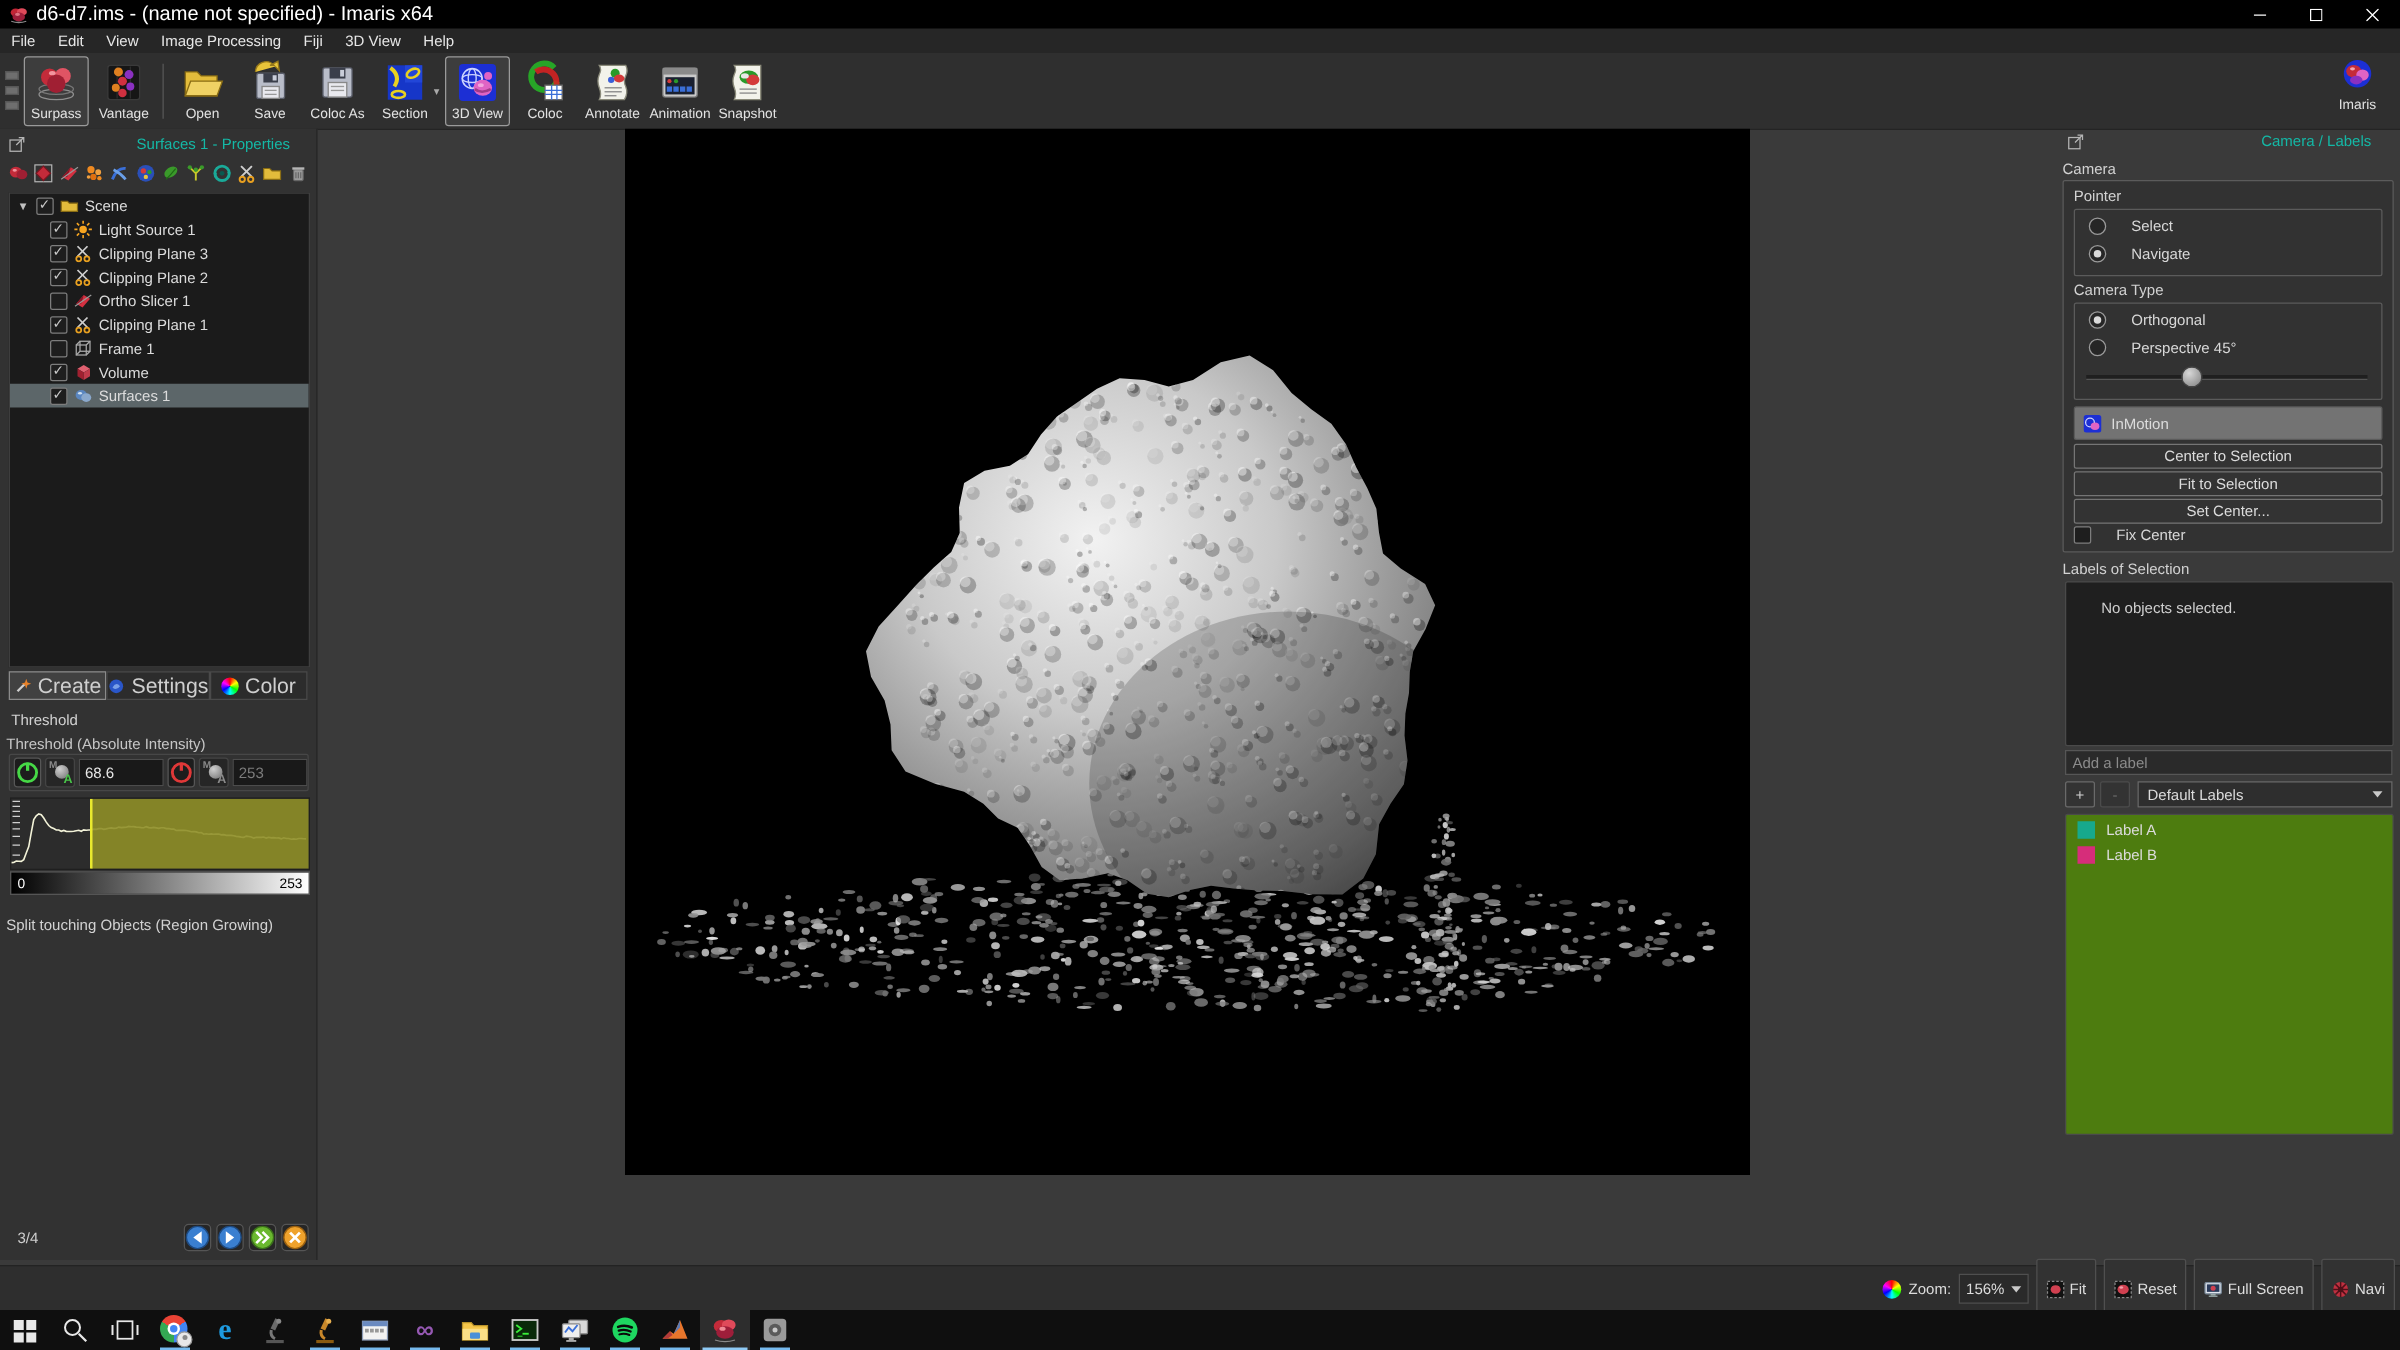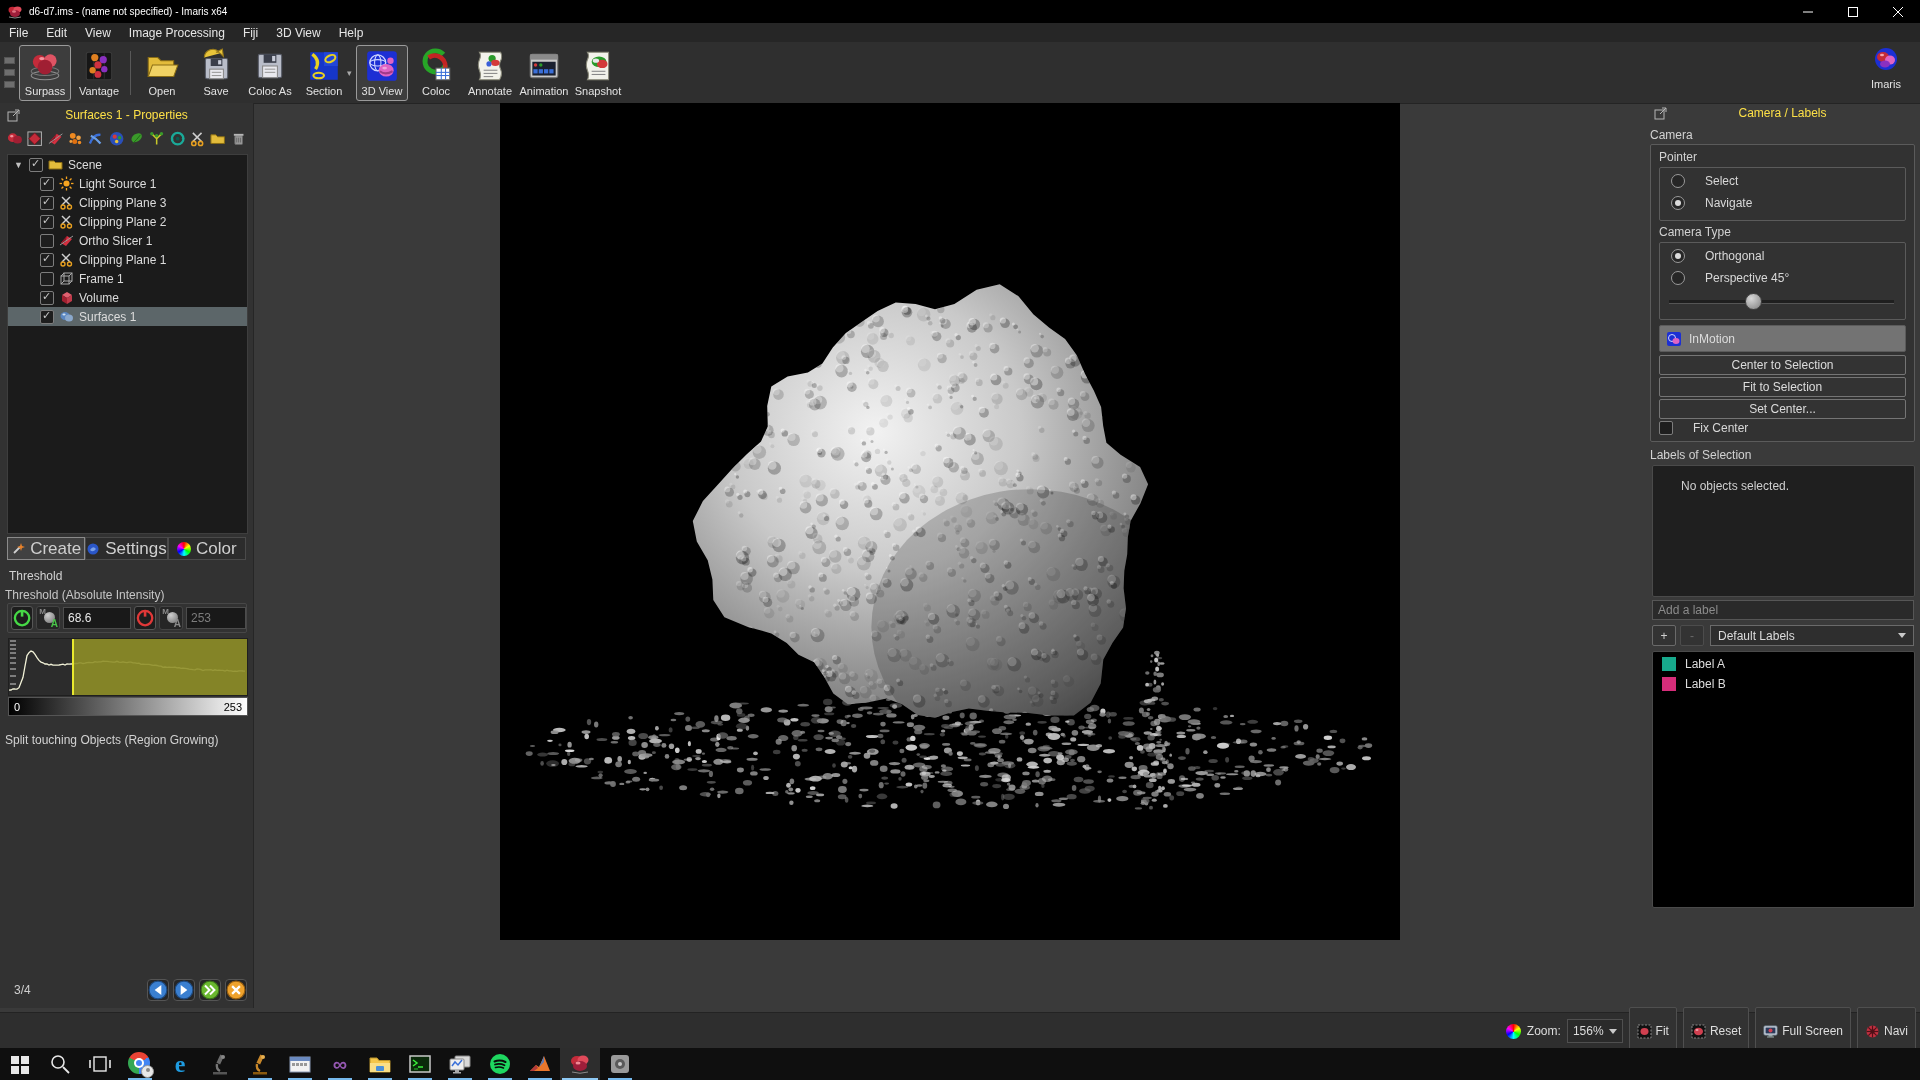--- a/index.html
+++ b/index.html
@@ -2,21 +2,21 @@
 <html><head>
 <meta charset="utf-8">
 <style>
   html,body{margin:0;padding:0;background:#222}
   #app{position:relative;width:1920px;height:1080px;background:#3a3a3a;overflow:hidden;
        font-family:"Liberation Sans",sans-serif;color:#dcdcdc;font-size:12px}
   .abs{position:absolute}
   
   #titlebar{left:0;top:0;width:1920px;height:23px;background:#000;display:flex;align-items:center;color:#fff}
   #titlebar .ticon{width:16px;height:16px;margin:0 6px 0 7px}
-  #titlebar .ttext{font-size:10px;white-space:nowrap}
+  #titlebar .ttext{font-size:16px;white-space:nowrap}
   #wincontrols{position:absolute;right:0;top:0;height:23px;display:flex}
   .winbtn{width:45px;height:23px;display:flex;align-items:center;justify-content:center}
   .winbtn svg{display:block}
   
   #menubar{left:0;top:23px;width:1920px;height:19px;background:#262626;display:flex;align-items:center;border-bottom:1px solid #191919}
   #menubar span{padding:0 9px;color:#e6e6e6}
   
   #toolbar{left:0;top:42px;width:1920px;height:61px;background:#2f2f2f;border-bottom:1px solid #242424;display:flex;align-items:center}
   .gripper{width:12px;height:44px;margin:0 2px 0 4px;display:flex;flex-direction:column;justify-content:center;gap:5px}
   .gripper i{display:block;width:9px;height:5px;background:#6e6e6e;border:1px solid #555}
@@ -26,21 +26,21 @@
   .tbtn .tlabel{font-size:11px;color:#e2e2e2;margin-top:1px;white-space:nowrap}
   .tsep{width:1px;height:44px;background:#585858;margin:0 4px}
   .tdrop{width:8px;color:#aaa;font-size:9px;align-self:center;margin-left:-4px}
   #brand{position:absolute;right:6px;top:44px;width:56px;text-align:center}
   #brand .ticon{width:34px;height:34px;margin:0 auto}
   #brand .tlabel{font-size:11px;color:#e2e2e2}
   
   #leftpanel{left:0;top:103px;width:253px;height:905px;background:#323232;border-right:1px solid #262626}
   .panelhead{position:absolute;left:0;top:2px;width:100%;height:20px;display:flex;align-items:center}
   .panelhead .popout{width:14px;height:14px;margin-left:7px}
-  .panelhead .phtitle{flex:1;text-align:center;color:#fde047;margin-right:21px}
+  .panelhead .phtitle{flex:1;text-align:right;color:#14b8a6;margin-right:21px}
   #objicons{position:absolute;left:6px;top:24px;width:241px;height:24px;display:flex;align-items:center;gap:3px}
   #objicons .oi{width:18px;height:18px}
   #objicons .oi.last{margin-left:auto}
   #tree{position:absolute;left:7px;top:51px;width:239px;height:378px;background:#1b1b1b;border:1px solid #3e3e3e;overflow:hidden}
   .trow{height:19px;display:flex;align-items:center;gap:5px;padding-left:6px;white-space:nowrap}
   .trow.child{padding-left:32px}
   .trow.selected{background:#5c6669}
   .trow .exp{width:10px;color:#c0c0c0;font-size:9px}
   .cb{width:12px;height:12px;background:#1e1e1e;border:1px solid #7d7d7d;border-radius:2px;position:relative;flex:none}
   .cb.checked::after{content:"✓";position:absolute;left:1px;top:-2px;font-size:11px;color:#c9c9c9}
@@ -91,21 +91,21 @@
   #slider .track{position:absolute;left:0;right:0;top:6px;height:3px;background:#1f1f1f;border-bottom:1px solid #555}
   #slider .handle{position:absolute;top:-1px;width:15px;height:15px;border-radius:50%;background:radial-gradient(circle at 35% 30%,#d8d8d8,#7f7f7f);border:1px solid #444}
   #noselbox{background:#1f1f1f;border:1px solid #4a4a4a}
   #addlabel{position:absolute;background:#2a2a2a;border:1px solid #565656;color:#dcdcdc;font-size:12px;padding:0 5px;font-family:"Liberation Sans",sans-serif}
   #addlabel::placeholder{color:#8b8b8b}
   .sqbtn{position:absolute;width:22px;height:19px;border:1px solid #6a6a6a;border-radius:2px;color:#cfcfcf;display:flex;align-items:center;justify-content:center;background:#333}
   .sqbtn.dim{color:#6a6a6a;border-color:#4c4c4c}
   #dropdown{position:absolute;border:1px solid #6a6a6a;background:#2e2e2e;display:flex;align-items:center;height:19px}
   #dropdown .dtext{margin-left:7px;flex:1}
   #dropdown .arr{width:0;height:0;border-left:4px solid transparent;border-right:4px solid transparent;border-top:5px solid #c9c9c9;margin-right:7px}
-  #labellist{background:#000000;border:1px solid #4a4a4a}
+  #labellist{background:#4d7c0f;border:1px solid #4a4a4a}
   .lrow{display:flex;align-items:center;gap:9px;height:17px;margin:3px 0 0 9px}
   .swatch{width:14px;height:14px;flex:none}
   
   #statusbar{left:0;top:1012px;width:1920px;height:36px;background:#2e2e2e;border-top:1px solid #232323}
   #statusright{position:absolute;right:4px;top:0;height:36px;display:flex;align-items:center;gap:6px}
   .sbtn{display:flex;align-items:center;gap:4px;border:1px solid #4f4f4f;border-radius:2px;height:22px;padding:12px 7px;background:#323232;color:#dedede}
   .sbit{width:15px;height:15px}
   #zoomsel{display:flex;align-items:center;border:1px solid #4f4f4f;height:22px;background:#2a2a2a;padding:0 5px;gap:5px}
   #zoomsel .arr{width:0;height:0;border-left:4px solid transparent;border-right:4px solid transparent;border-top:5px solid #c9c9c9}
   

